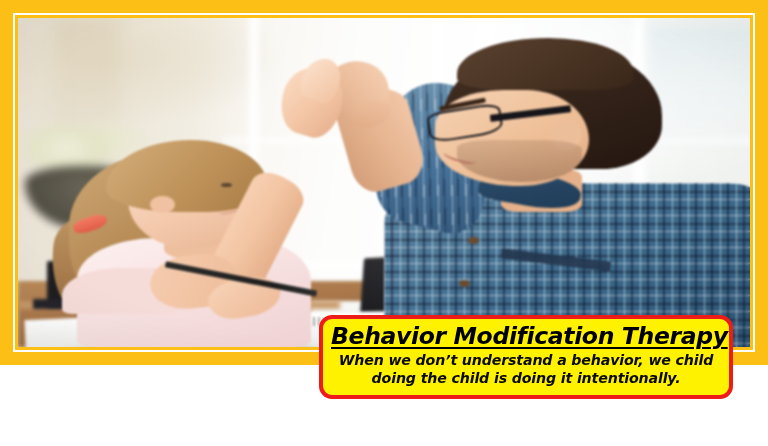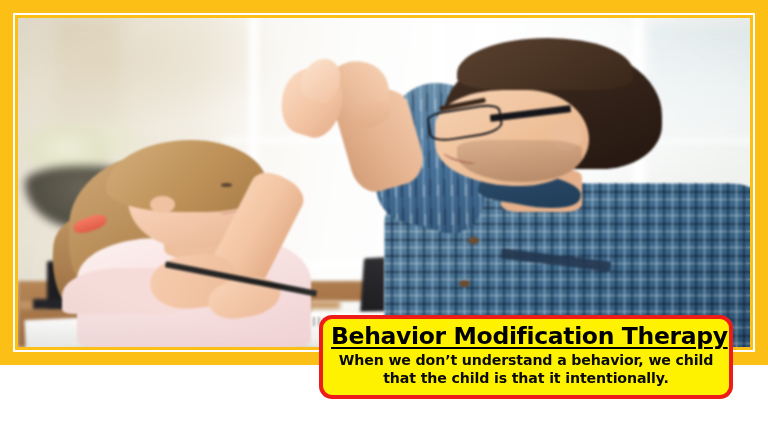--- a/index.html
+++ b/index.html
@@ -15,20 +15,21 @@
   }
 
   
   #poster {
     position: relative;
     width: 768px;
     height: 365px;
     box-sizing: border-box;
     background: #FBBF16;       
     padding: 13px;             
+    font-style: italic;
   }
   #frame-white-gap {
     position: relative;
     width: 100%;
     height: 100%;
     box-sizing: border-box;
     background: #FFFFFF;       
     padding: 2px;
   }
   #frame-inner-line {
@@ -594,18 +595,18 @@
         <div class="girl-hand-desk"></div>
         <div class="pencil"></div>
 
         <div class="photo-soften"></div>
         <div class="photo-vignette"></div>
       </div>
 
       <div id="caption-card">
         <div id="caption-title">Behavior Modification Therapy</div>
         <div class="caption-sub" id="caption-sub-1">When we don’t understand a behavior, we child</div>
-        <div class="caption-sub">that the child is that it intentionally.</div>
+        <div class="caption-sub">doing the child is doing it intentionally.</div>
       </div>
 
     </div>
   </div>
 </div>
 
 </body></html>

